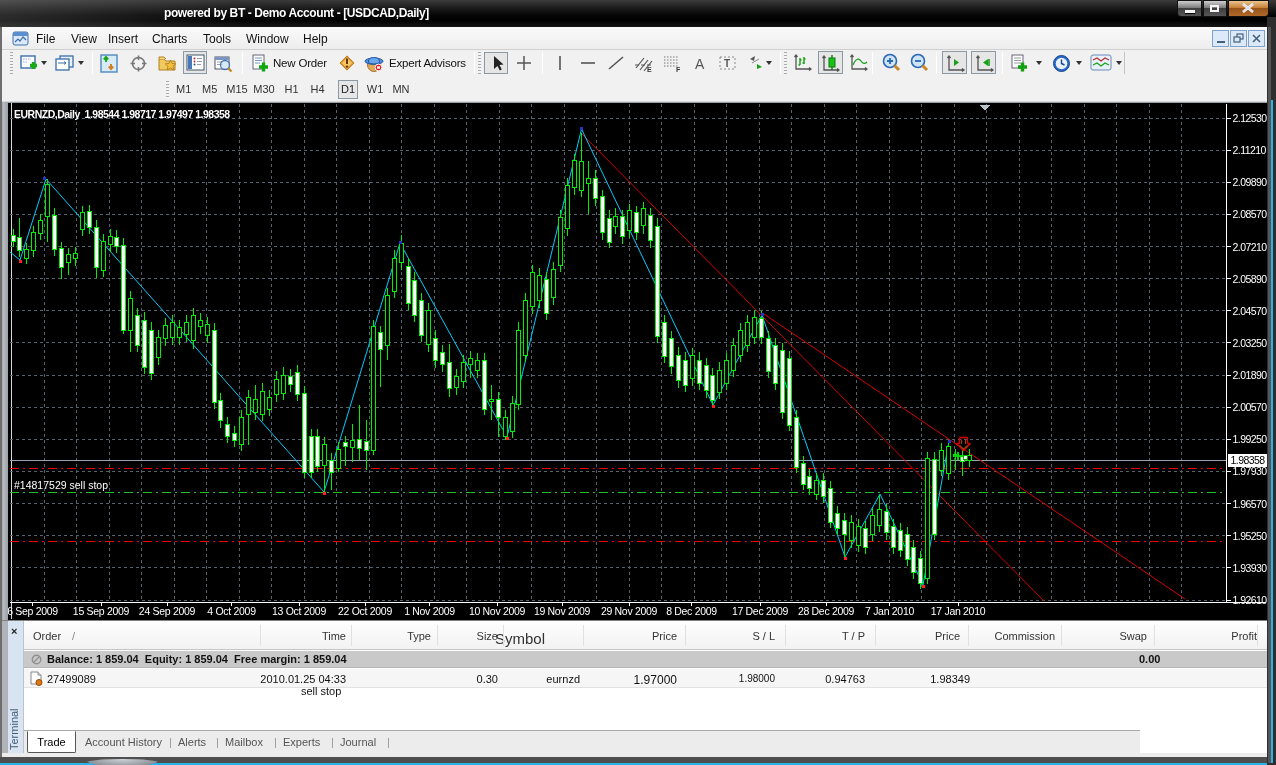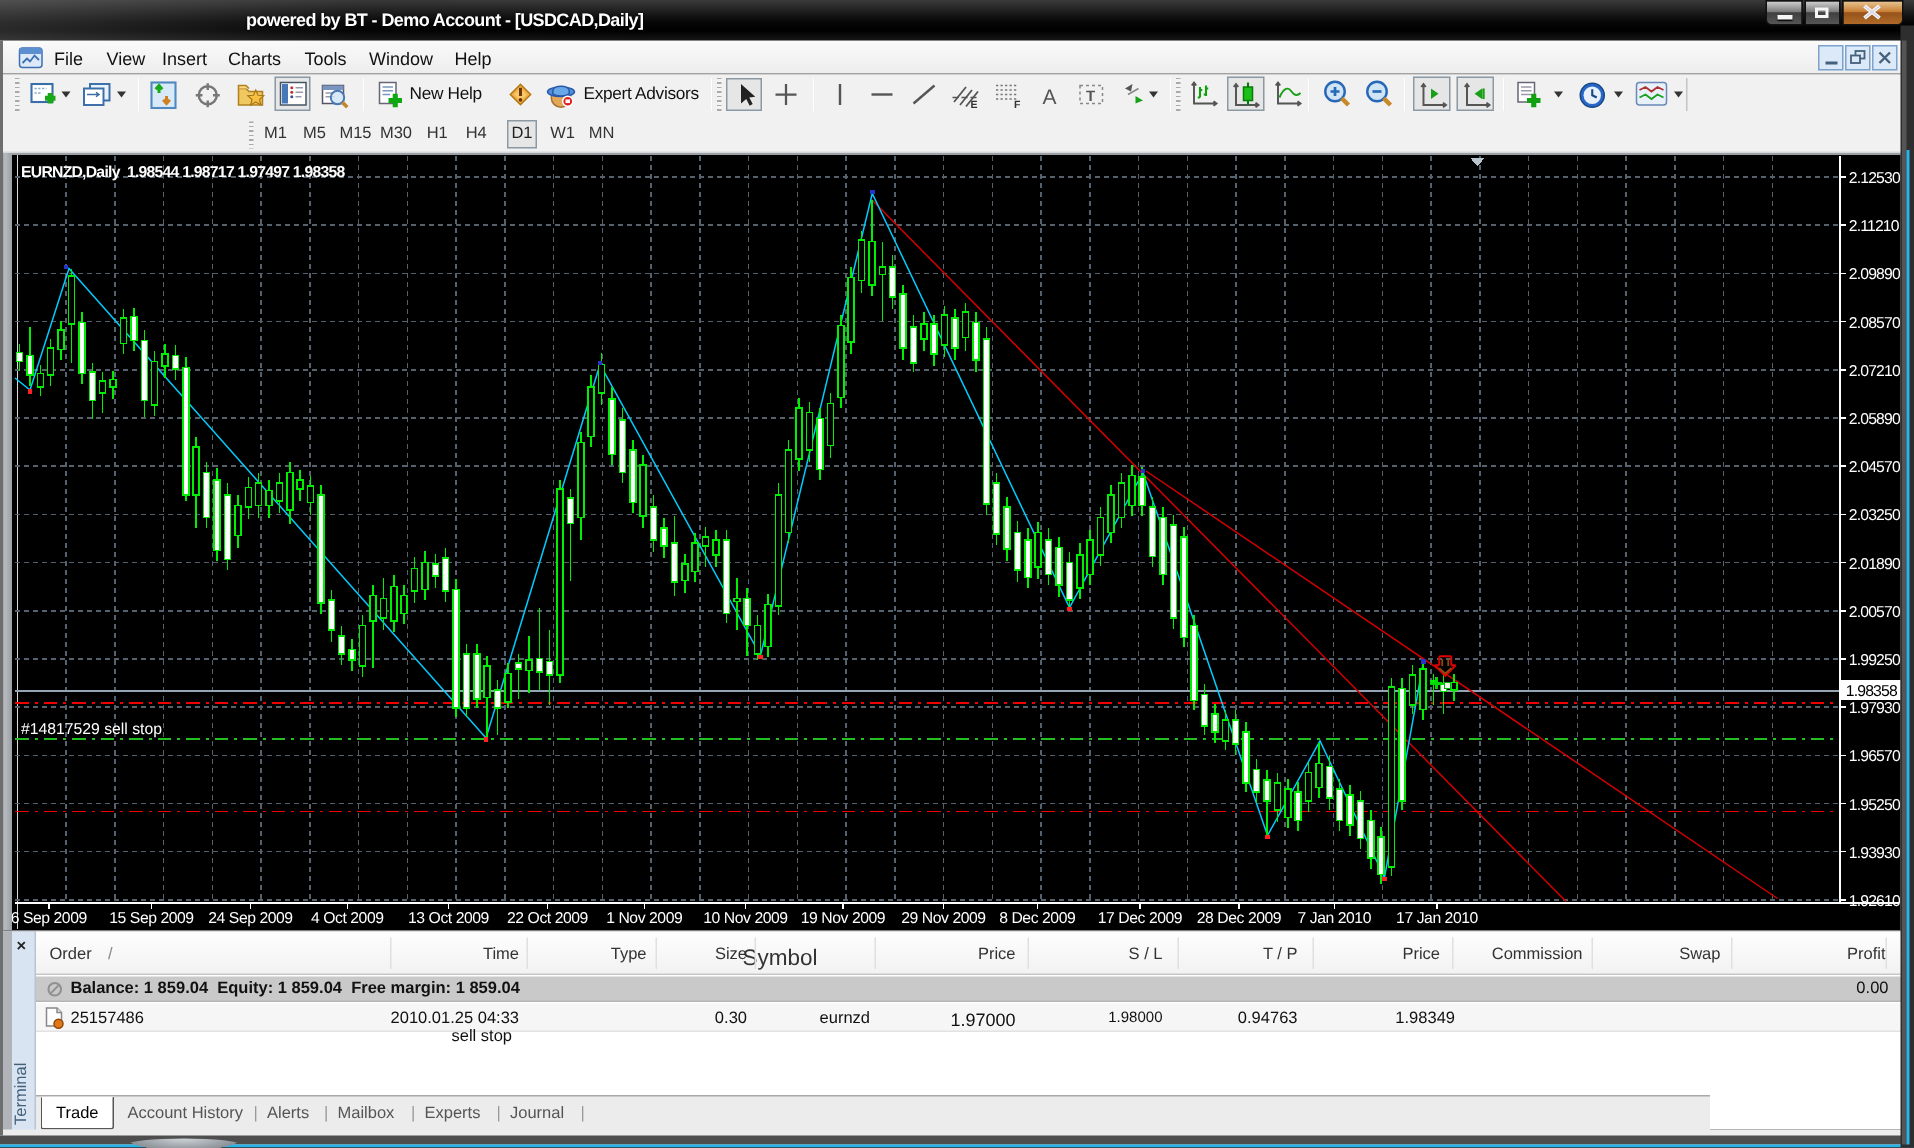--- a/index.html
+++ b/index.html
@@ -92,21 +92,21 @@
       <path d="M3 7 h6 M3 9.5 h6" stroke="#99a"></path>
       <circle cx="11" cy="10" r="4.5" fill="#cfe4f4" fill-opacity=".8" stroke="#4878b8" stroke-width="1.3"></circle>
       <path d="M14.2 13.2 L17.5 16.5" stroke="#c08828" stroke-width="2.4"></path>
     </svg></div>
 <div style="position:absolute;left:242px;top:52px;width:1px;height:22px;background:#c8c8c8;border-right:1px solid #fff"></div>
 <div style="position:absolute;left:251px;top:54px;width:19px;height:19px;"><svg width="19" height="19" viewBox="0 0 19 19">
       <rect x="2" y="1" width="11" height="14" fill="#fff" stroke="#667"></rect>
       <path d="M4 4 h7 M4 6.5 h7 M4 9 h5" stroke="#7a96c0"></path>
       <path d="M8 13 L17 13 M12.5 8.5 L12.5 17.5" stroke="#10a810" stroke-width="3.4"></path>
     </svg></div>
-<div class="abs" style="left:273px;top:57px;font-size:11.5px;letter-spacing:-0.2px;color:#111">New Help</div>
+<div class="abs" style="left:273px;top:57px;font-size:11.5px;letter-spacing:-0.2px;color:#111">New Order</div>
 <div style="position:absolute;left:337px;top:53px;width:20px;height:20px;"><svg width="20" height="20" viewBox="0 0 20 20">
       <rect x="5.2" y="5.2" width="9.6" height="9.6" fill="#f0b050" stroke="#b87810" transform="rotate(45 10 10)"></rect>
       <rect x="7" y="7" width="6" height="6" fill="#f8c868" transform="rotate(45 10 10)"></rect>
       <path d="M10 5.5 L10 11" stroke="#6a3808" stroke-width="2"></path>
       <circle cx="10" cy="13.6" r="1.2" fill="#6a3808"></circle>
     </svg></div>
 <div style="position:absolute;left:364px;top:53px;width:20px;height:20px;"><svg width="20" height="20" viewBox="0 0 20 20">
       <circle cx="10" cy="12" r="6.5" fill="#e0a858" stroke="#a87030"></circle>
       <ellipse cx="10" cy="8.2" rx="9" ry="3.2" fill="#5090d8" stroke="#2858a8"></ellipse>
       <path d="M4.5 8 C4.5 3.4 15.5 3.4 15.5 8 L15.5 9.5 C13 11.4 7 11.4 4.5 9.5 Z" fill="#68a8e8" stroke="#2858a8"></path>
@@ -681,29 +681,29 @@
 <div class="abs" style="left:1037px;top:4px;width:1px;height:21px;background:#e0e0e0"></div>
 <div class="abs" style="left:1130px;top:4px;width:1px;height:21px;background:#e0e0e0"></div>
 <div class="abs" style="left:1233px;top:4px;width:1px;height:21px;background:#e0e0e0"></div>
 </div>
 <div class="abs" style="left:24px;top:30px;width:1244px;height:17px;background:#c9c9c9;border-bottom:1px solid #b5b5b5">
 <svg class="abs" style="left:7px;top:3px" width="11" height="11" viewBox="0 0 11 11">
         <circle cx="5.5" cy="5.5" r="4.2" fill="none" stroke="#909090" stroke-width="1.4"></circle>
         <path d="M3 8 L8 3" stroke="#909090" stroke-width="1.2"></path>
       </svg>
 <div class="abs" style="left:23px;top:2px;font-size:11px;font-weight:bold;color:#111">Balance: 1 859.04&nbsp;&nbsp;Equity: 1 859.04&nbsp;&nbsp;Free margin: 1 859.04</div>
-<div class="abs" style="left:1115px;top:2px;width:120px;text-align:right;font-size:11px;font-weight:normal;color:#111">0.00</div>
+<div class="abs" style="left:1115px;top:2px;width:120px;font-size:11px;font-weight:bold;color:#111">0.00</div>
 </div>
 <div class="abs" style="left:24px;top:48px;width:1244px;height:19px;background:#f6f6f6;border-bottom:1px solid #e2e2e2">
 <svg class="abs" style="left:5px;top:2px" width="14" height="15" viewBox="0 0 14 15">
         <path d="M2 1 L9 1 L12 4 L12 13 L2 13 Z" fill="#fff" stroke="#888"></path>
         <path d="M9 1 L9 4 L12 4" fill="#e8e8e8" stroke="#888"></path>
         <circle cx="10" cy="11.5" r="3" fill="#e07818" stroke="#904808"></circle>
       </svg>
-<div class="abs" style="left:23px;top:4px;font-size:11px;color:#111">25157486</div>
+<div class="abs" style="left:23px;top:4px;font-size:11px;color:#111">27499089</div>
 <div class="abs" style="left:192px;top:4px;width:130px;text-align:right;font-size:11px;color:#111">2010.01.25 04:33</div>
 <div class="abs" style="left:277px;top:16px;width:130px;text-align:left;font-size:11px;color:#111">sell stop</div>
 <div class="abs" style="left:344px;top:4px;width:130px;text-align:right;font-size:11px;color:#111">0.30</div>
 <div class="abs" style="left:426px;top:4px;width:130px;text-align:right;font-size:11px;color:#111">eurnzd</div>
 <div class="abs" style="left:523px;top:4px;width:130px;text-align:right;font-size:12px;color:#111">1.97000</div>
 <div class="abs" style="left:621px;top:4px;width:130px;text-align:right;font-size:10px;color:#111">1.98000</div>
 <div class="abs" style="left:711px;top:4px;width:130px;text-align:right;font-size:11px;color:#111">0.94763</div>
 <div class="abs" style="left:806px;top:4px;width:140px;text-align:right;font-size:11px;color:#111">1.98349</div>
 </div>
 <div class="abs" style="left:24px;top:109px;width:1116px;height:24px;background:#ececec;border-top:1px solid #a8a8a8">

